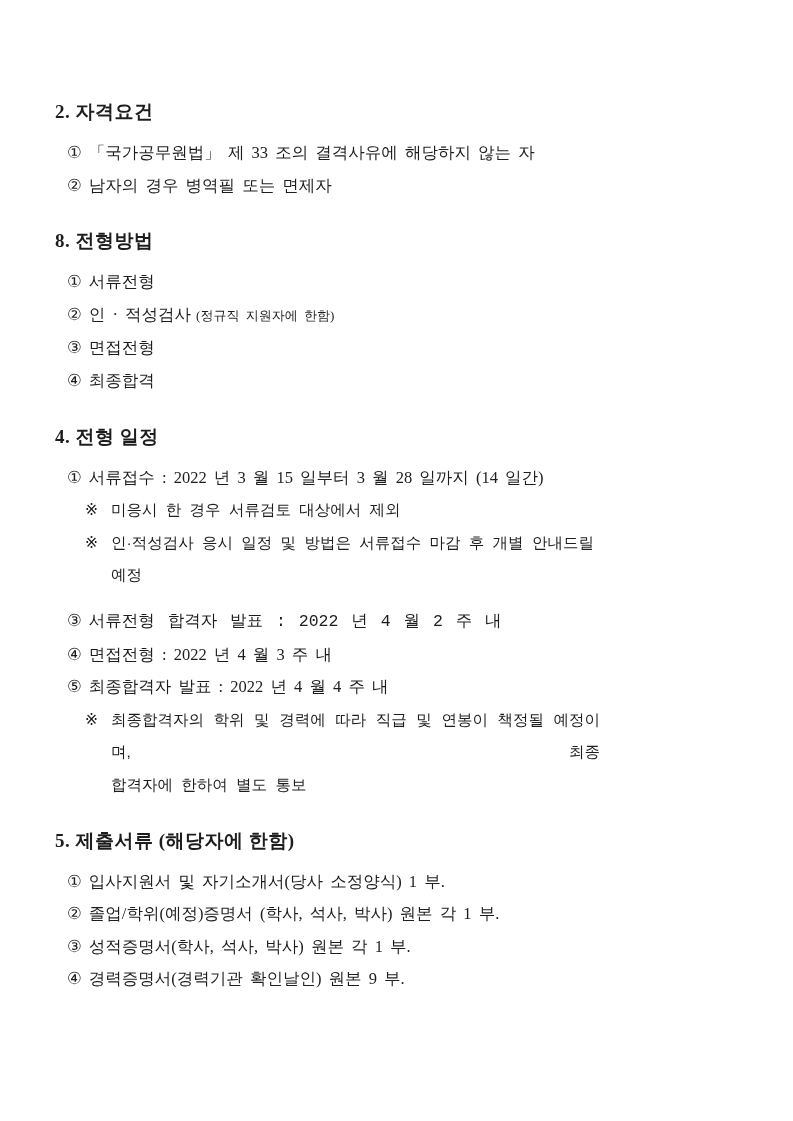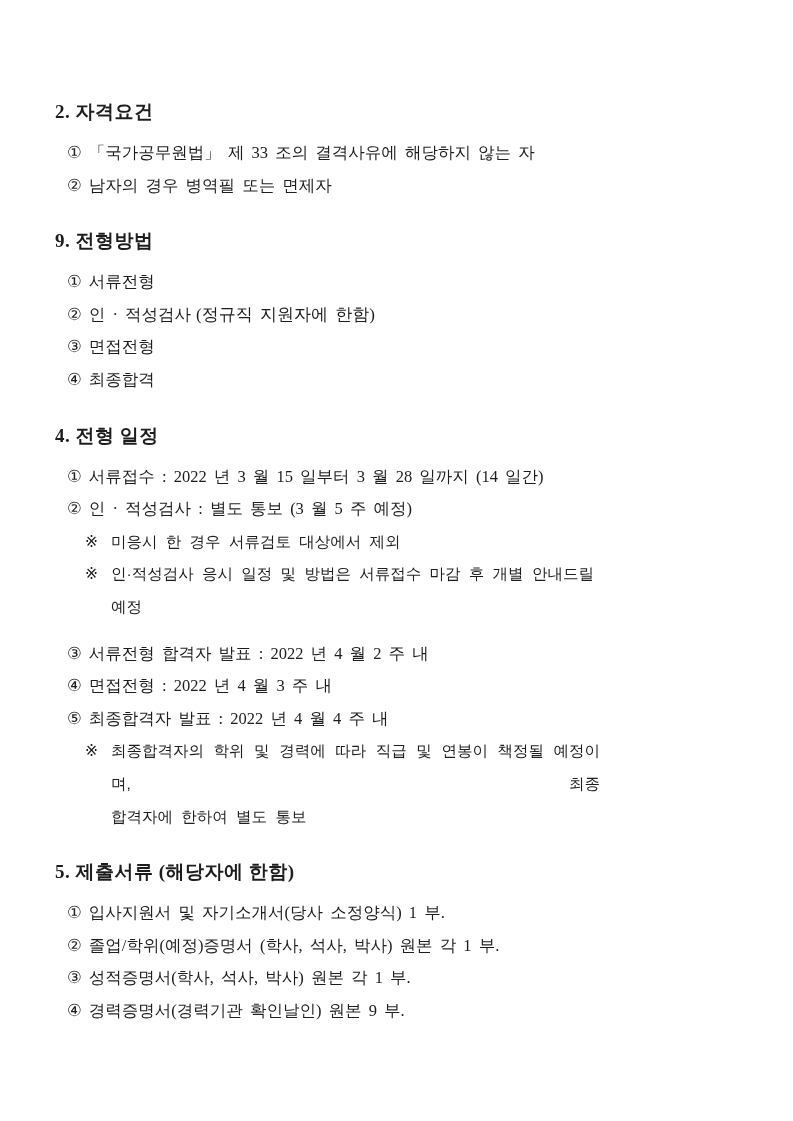--- a/index.html
+++ b/index.html
@@ -27,24 +27,24 @@
     letter-spacing: 0.5px;
     margin-bottom: 13px;
   }
   .items { padding-left: 12px; margin-top: 8px; }
   .item {
     font-size: 16.5px;
     line-height: 32.6px;
     white-space: pre-wrap;
     word-spacing: 3px;
   }
-  .item.extra-gap { margin-top: 14px; }
+  .item.extra-gap { margin-top: 14px; font-family: Liberation Mono, monospace; }
   .marker { margin-right: 7px; }
   .item-text-small {
-    font-size: 17px;
+    font-size: 13px;
     margin-left: 5px;
   }
   .note {
     display: flex;
     padding-left: 18px;
     font-family: "Liberation Sans", "DejaVu Sans", sans-serif;
     font-size: 15.5px;
     line-height: 32.6px;
     word-spacing: 4px;
   }
@@ -63,33 +63,32 @@
 <div class="page">
   <div class="doc-body">
       <section class="section">
         <div class="section-title">2. 자격요건</div>
         <div class="items">
           <div class="item"><span class="marker">①</span><span class="item-text">「국가공무원법」 제 33 조의 결격사유에 해당하지 않는 자</span></div>
           <div class="item"><span class="marker">②</span><span class="item-text">남자의 경우 병역필 또는 면제자</span></div>
         </div>
       </section>
       <section class="section">
-        <div class="section-title">9. 전형방법</div>
+        <div class="section-title">8. 전형방법</div>
         <div class="items">
           <div class="item"><span class="marker">①</span><span class="item-text">서류전형</span></div>
           <div class="item"><span class="marker">②</span><span class="item-text">인 · 적성검사</span><span class="item-text-small">(정규직 지원자에 한함)</span></div>
           <div class="item"><span class="marker">③</span><span class="item-text">면접전형</span></div>
           <div class="item"><span class="marker">④</span><span class="item-text">최종합격</span></div>
         </div>
       </section>
       <section class="section">
         <div class="section-title">4. 전형 일정</div>
         <div class="items">
           <div class="item"><span class="marker">①</span><span class="item-text">서류접수 : 2022 년 3 월 15 일부터 3 월 28 일까지 (14 일간)</span></div>
-          <div class="item"><span class="marker">②</span><span class="item-text">인 · 적성검사 : 별도 통보 (3 월 5 주 예정)</span></div>
           <div class="note">
             <span class="note-marker">※</span>
             <div class="note-lines">
               <div class="note-line">미응시 한 경우 서류검토 대상에서 제외</div>
             </div>
           </div>
           <div class="note">
             <span class="note-marker">※</span>
             <div class="note-lines">
               <div class="note-line">인·적성검사 응시 일정 및 방법은 서류접수 마감 후 개별 안내드릴 예정</div>

